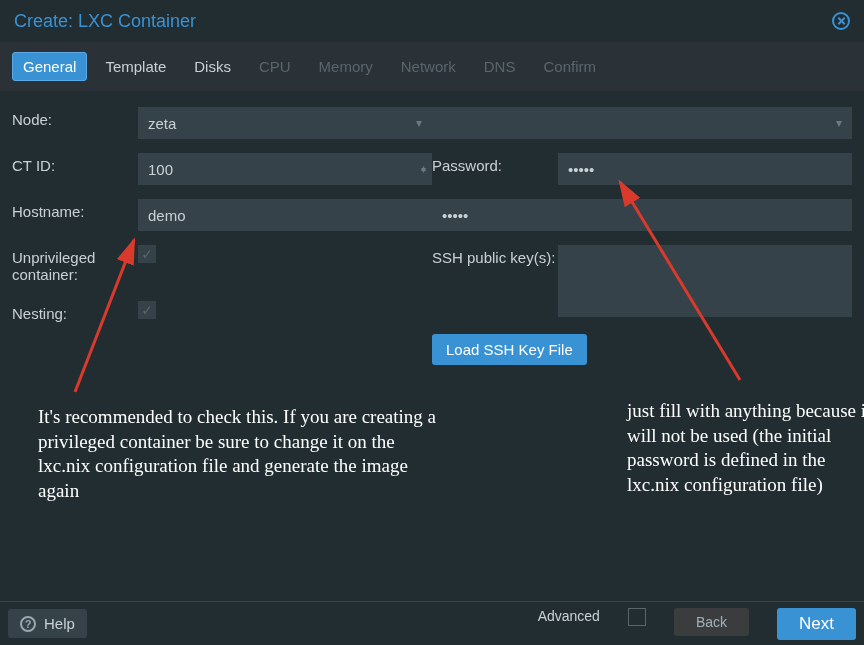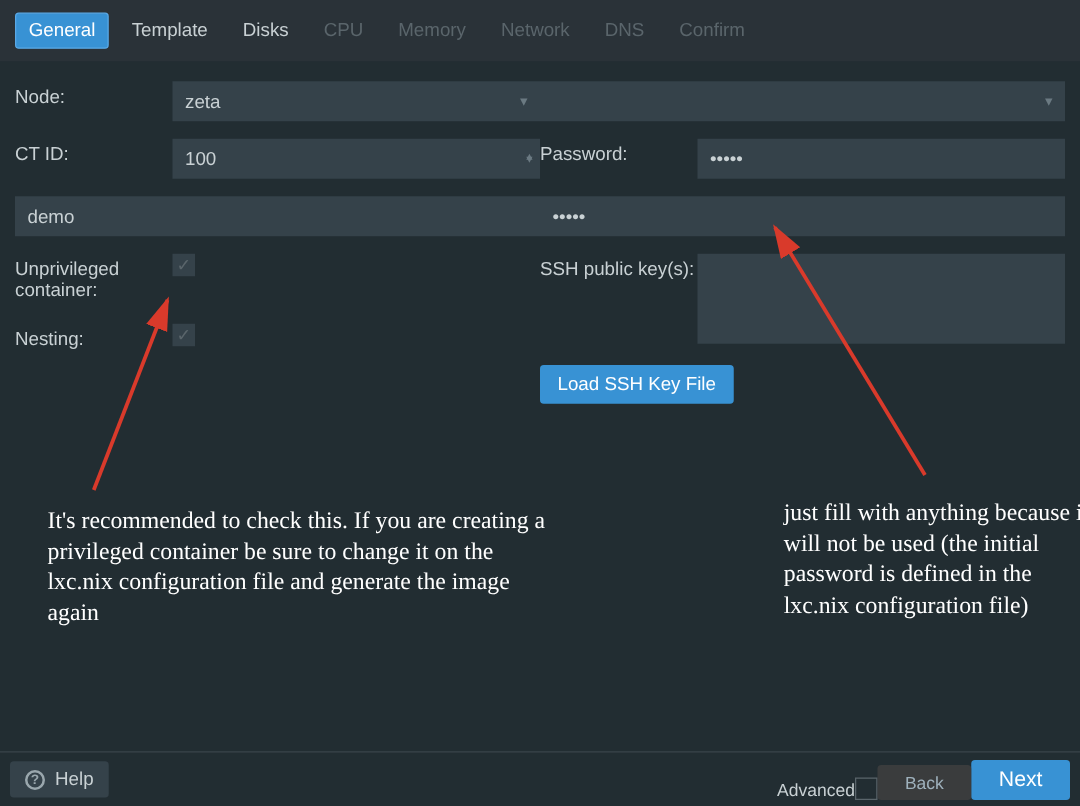--- a/index.html
+++ b/index.html
@@ -25,33 +25,37 @@
   .select-caret{position:absolute;right:10px;top:50%;transform:translateY(-50%);color:#6b7a82;pointer-events:none;font-size:12px}
   .spinner-wrap{position:relative;width:100%}
   .spin-btns{position:absolute;right:6px;top:50%;transform:translateY(-50%);display:flex;flex-direction:column;color:#6b7a82;line-height:0;font-size:10px;cursor:pointer;gap:2px}
   .textarea{width:100%;height:72px;background:#35424a;border:none;resize:none;color:#c9d1d4;padding:6px 10px;outline:none}
   .chk{width:18px;height:18px;background:#35424a;display:inline-flex;align-items:center;justify-content:center;cursor:pointer;color:#5a656b;font-size:14px}
   .chk.checked::after{content:"✓";color:#5a656b}
   .btn-blue{background:#3892d4;color:#fff;border:none;padding:7px 14px;font-size:15px;border-radius:3px;cursor:pointer}
   .footer{height:44px;border-top:1px solid #3a444b;display:flex;align-items:center;padding:0 8px;justify-content:space-between}
   .help-btn{background:#35424a;border:none;color:#c9d1d4;padding:6px 12px;border-radius:3px;display:flex;align-items:center;gap:8px;cursor:pointer;font-size:15px}
   .help-icon{width:16px;height:16px;border:2px solid #9aa7ad;border-radius:50%;display:inline-flex;align-items:center;justify-content:center;font-size:11px;color:#9aa7ad;font-weight:bold}
-  .footer-right{display:flex;align-items:flex-end;gap:0}
+  .footer-right{display:flex;align-items:flex-start;gap:28px}
   .adv-chk{width:18px;height:18px;border:1px solid #5a656b;display:inline-block;cursor:pointer}
   .btn-next{background:#3892d4;color:#fff;border:none;padding:6px 22px;border-radius:3px;cursor:pointer;font-size:17px}
   .btn-back{background:#404040;color:#bed2df;border:none;padding:6px 22px;border-radius:3px;cursor:default;font-size:14px;opacity:.8}
   
   .anno{position:absolute;color:#fff;font-family:Georgia,"Times New Roman",serif;font-size:19px;line-height:1.3}
   svg.arrows{position:absolute;top:0;left:0;pointer-events:none}
 </style>
 </head>
 <body>
 
 <div class="window">
 
+  <div class="titlebar">
+    <span>Create: LXC Container</span>
+    <span class="close-icon"></span>
+  </div>
 
   <div class="tabbar">
     <span class="tab active">General</span>
     <span class="tab">Template</span>
     <span class="tab">Disks</span>
     <span class="tab disabled">CPU</span>
     <span class="tab disabled">Memory</span>
     <span class="tab disabled">Network</span>
     <span class="tab disabled">DNS</span>
     <span class="tab disabled">Confirm</span>
@@ -70,20 +74,21 @@
         <label>CT ID:</label>
         <div class="ctrl spinner-wrap">
           <input class="spinner" value="100" style="">
           <span class="spin-btns">
               <span>▴</span>
               <span>▾</span>
             </span>
         </div>
       </div>
       <div class="row">
+        <label>Hostname:</label>
         <div class="ctrl">
           <input class="input" value="demo" style="">
         </div>
       </div>
       <div class="row">
         <label>Unprivileged container:</label>
         <div class="ctrl"><span class="chk checked"></span></div>
       </div>
       <div class="row">
         <label>Nesting:</label>

